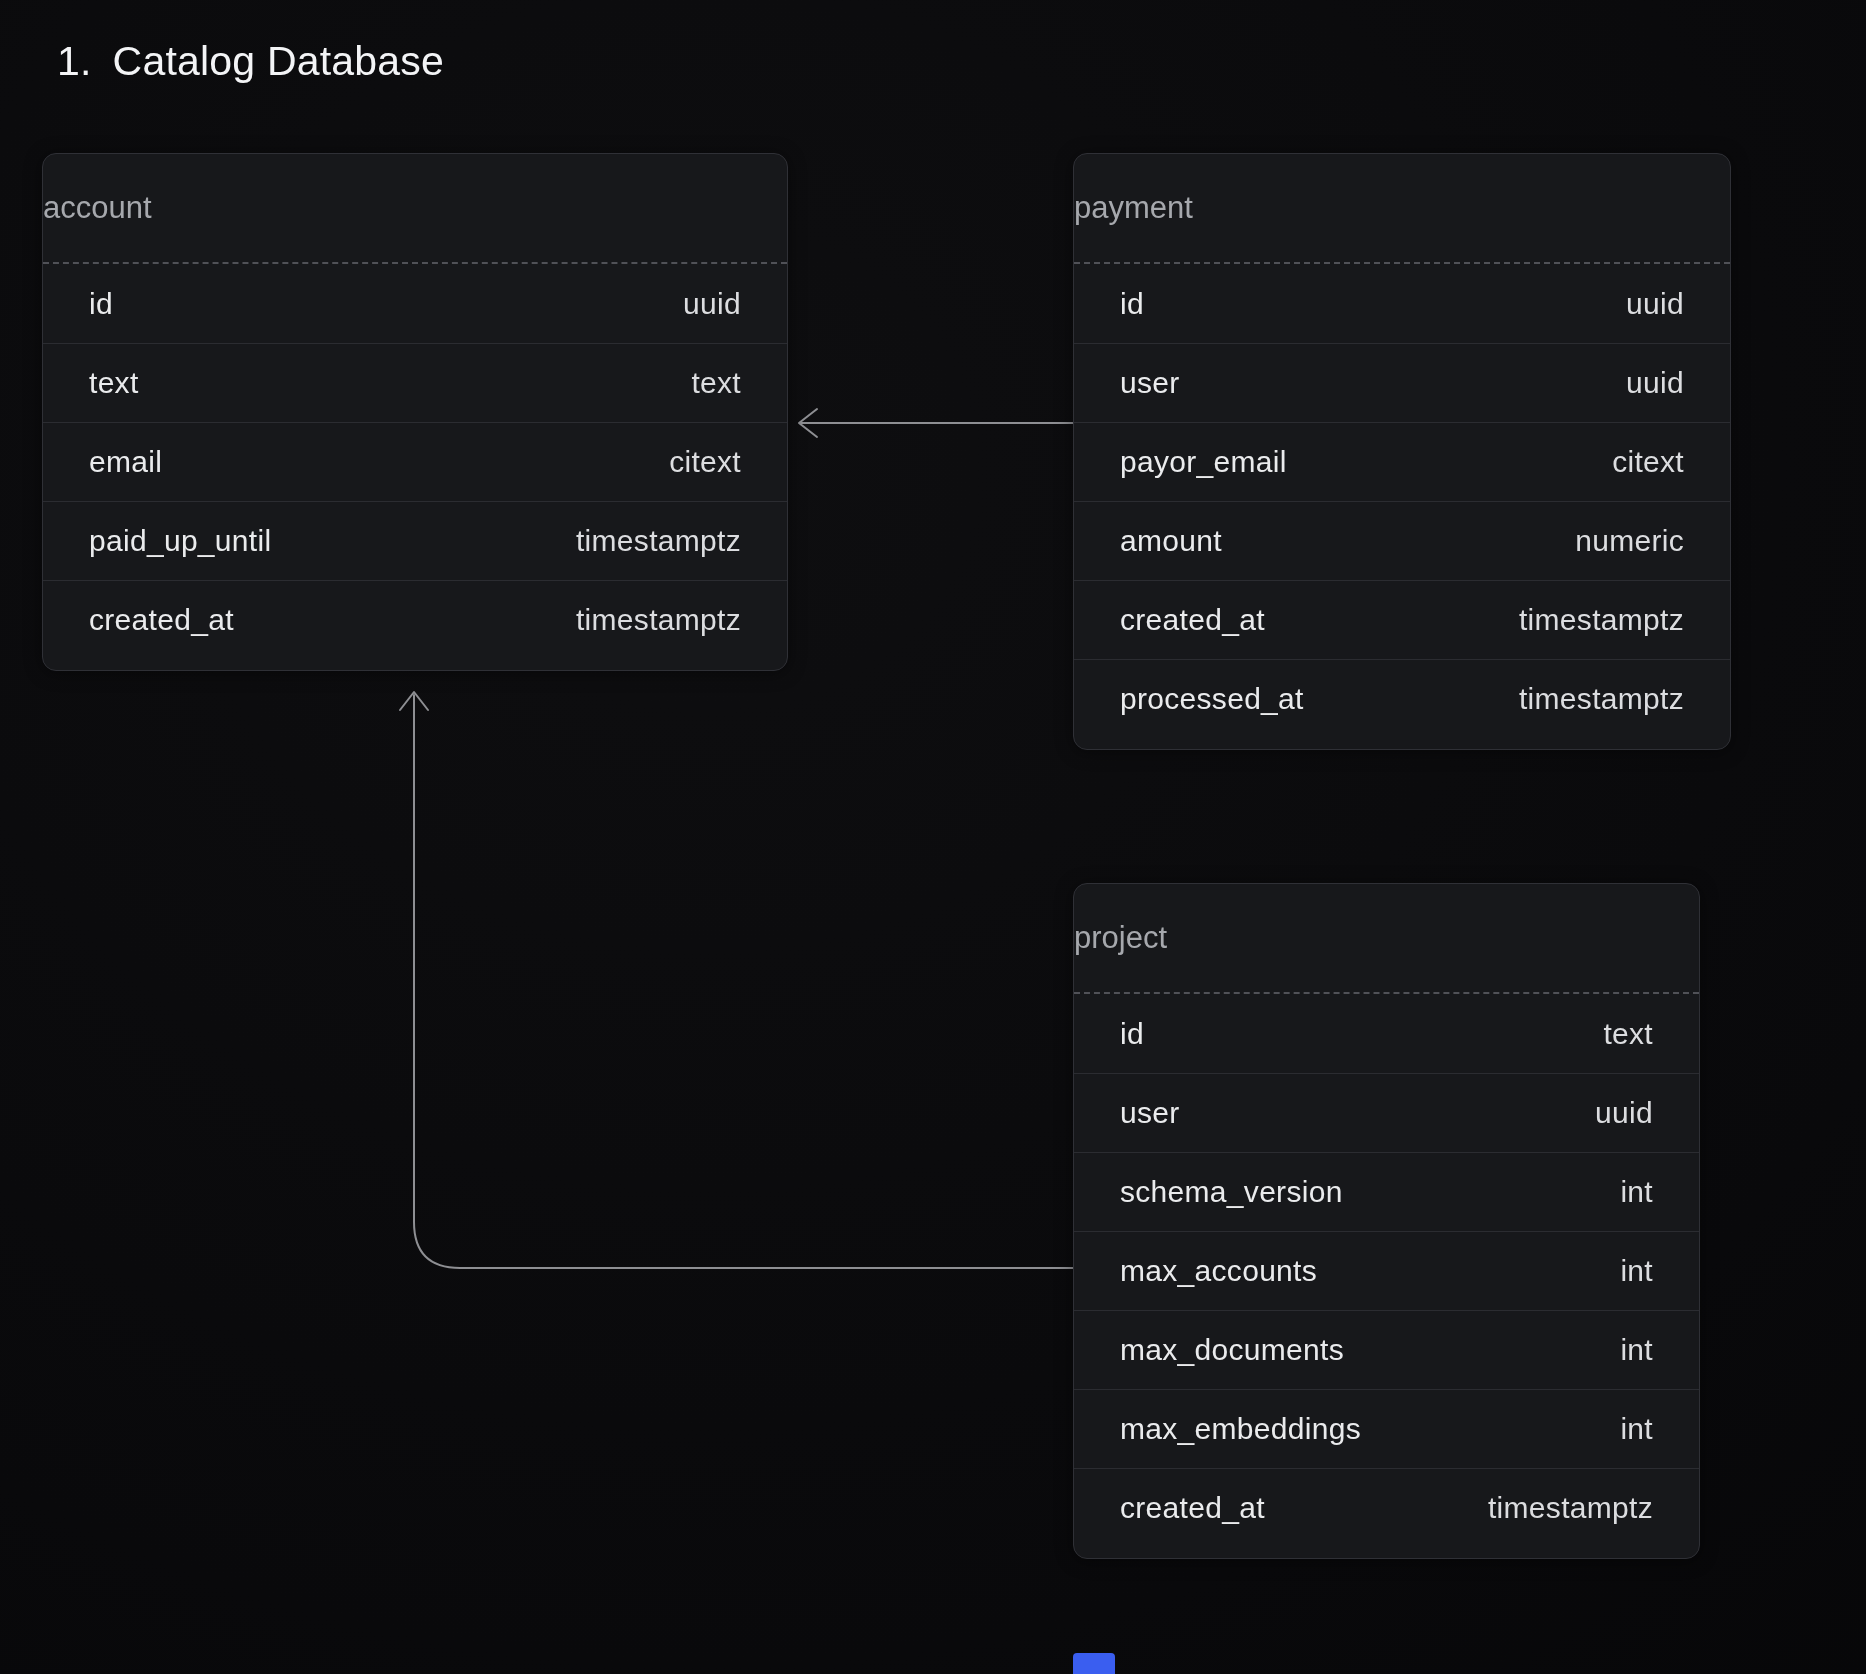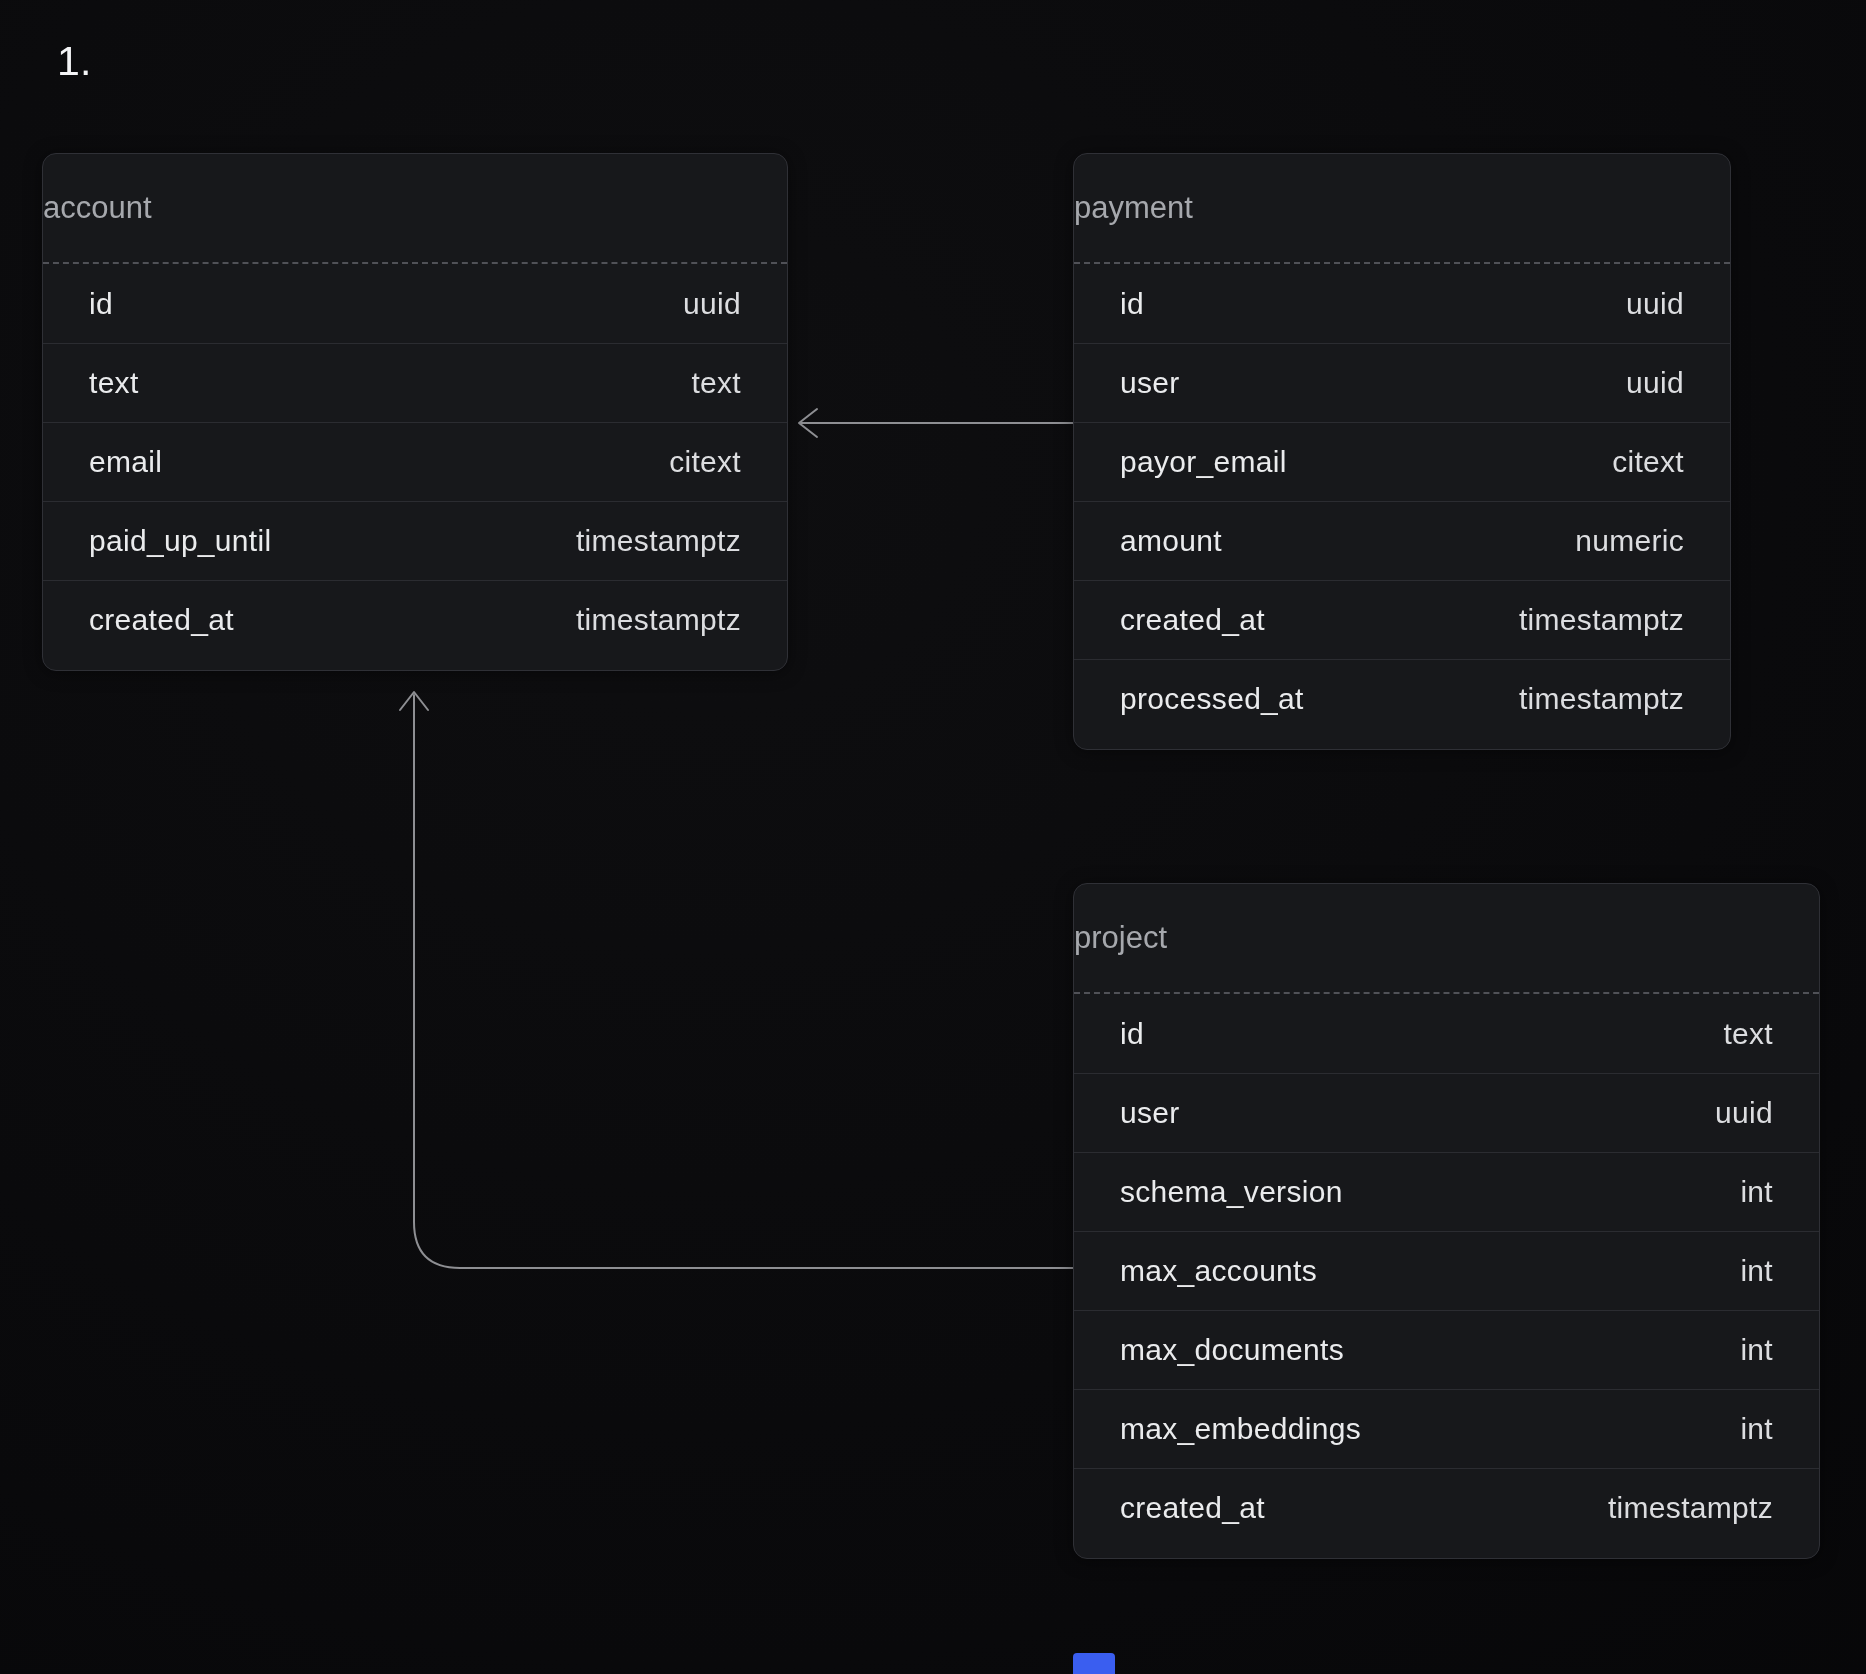--- a/index.html
+++ b/index.html
@@ -33,21 +33,21 @@
   .card {
     position: absolute;
     box-sizing: border-box;
     background: #17181b;
     border: 1px solid #2f3036;
     border-radius: 14px;
     box-shadow: 0 2px 18px rgba(0,0,0,0.45);
   }
   .card-account { left: 42px;   top: 153px; width: 746px; }
   .card-payment { left: 1073px; top: 153px; width: 658px; }
-  .card-project { left: 1073px; top: 883px; width: 747px; }
+  .card-project { left: 1073px; top: 883px; width: 627px; }
 
   .card-header {
     height: 110px;
     box-sizing: border-box;
     display: flex;
     align-items: center;
     font-size: 31px;
     color: #a6a8ad;
     border-bottom: 2px dashed #505157;
   }
@@ -90,20 +90,21 @@
     background: #3a5ef0;
   }
 </style>
 </head>
 <body>
 
 <div class="canvas">
 
   <div class="page-title">
     <span>1.</span>
+    <span>Catalog Database</span>
   </div>
 
   <svg class="connectors" viewBox="0 0 1866 1674" fill="none" stroke="#8e8f93" stroke-width="2" stroke-linecap="round" stroke-linejoin="round">
     <g>
       <path d="M 1073 423 L 801 423"></path>
       <path d="M 817 409 L 799 423 L 817 437"></path>
     </g>
     <g>
       <path d="M 1073 1268 L 460 1268 Q 414 1268 414 1222 L 414 695"></path>
       <path d="M 400 710 L 414 692 L 428 710"></path>

